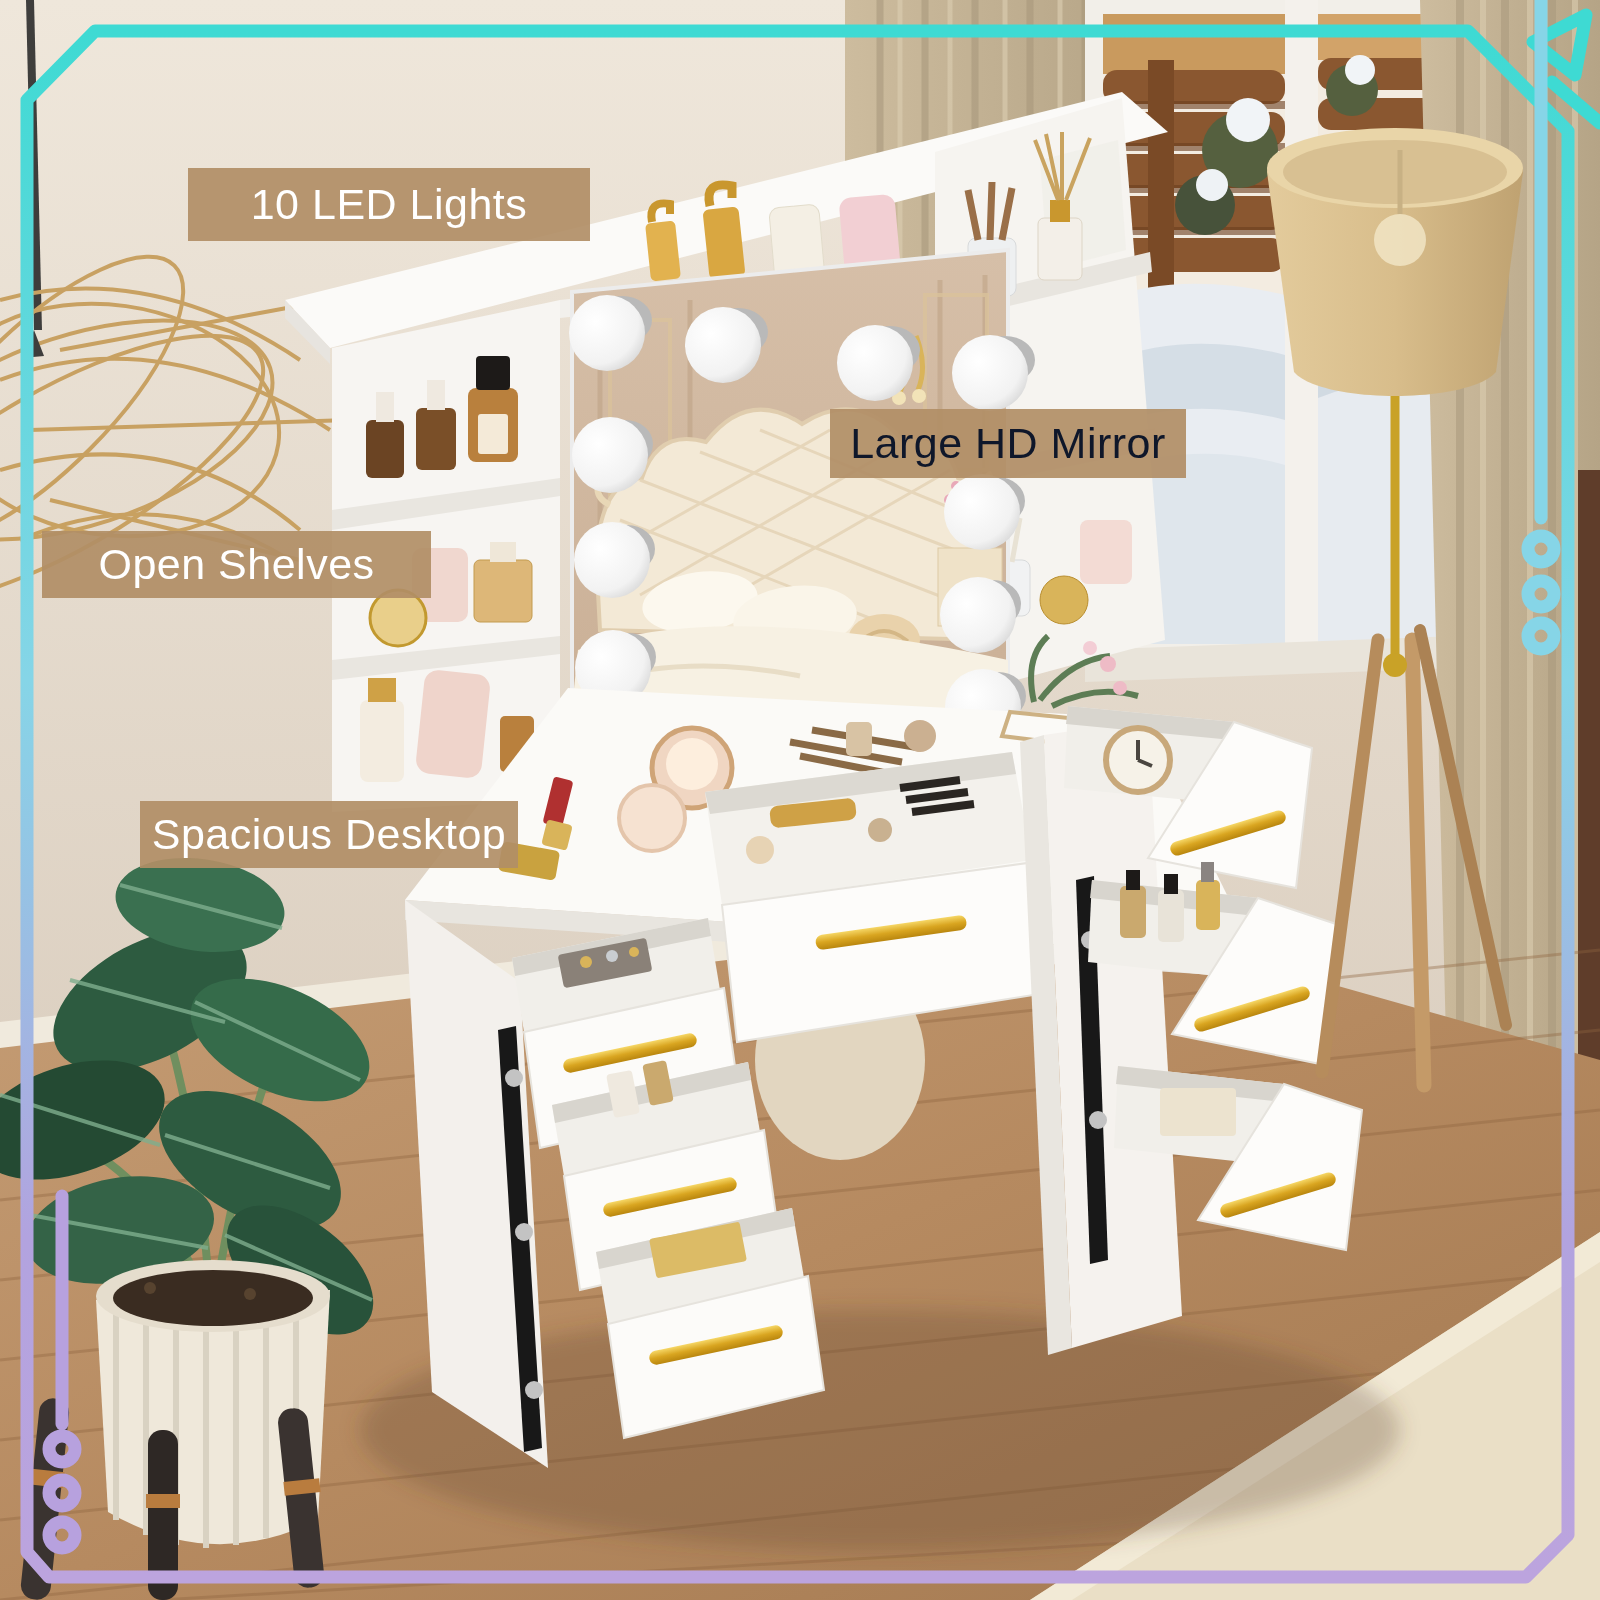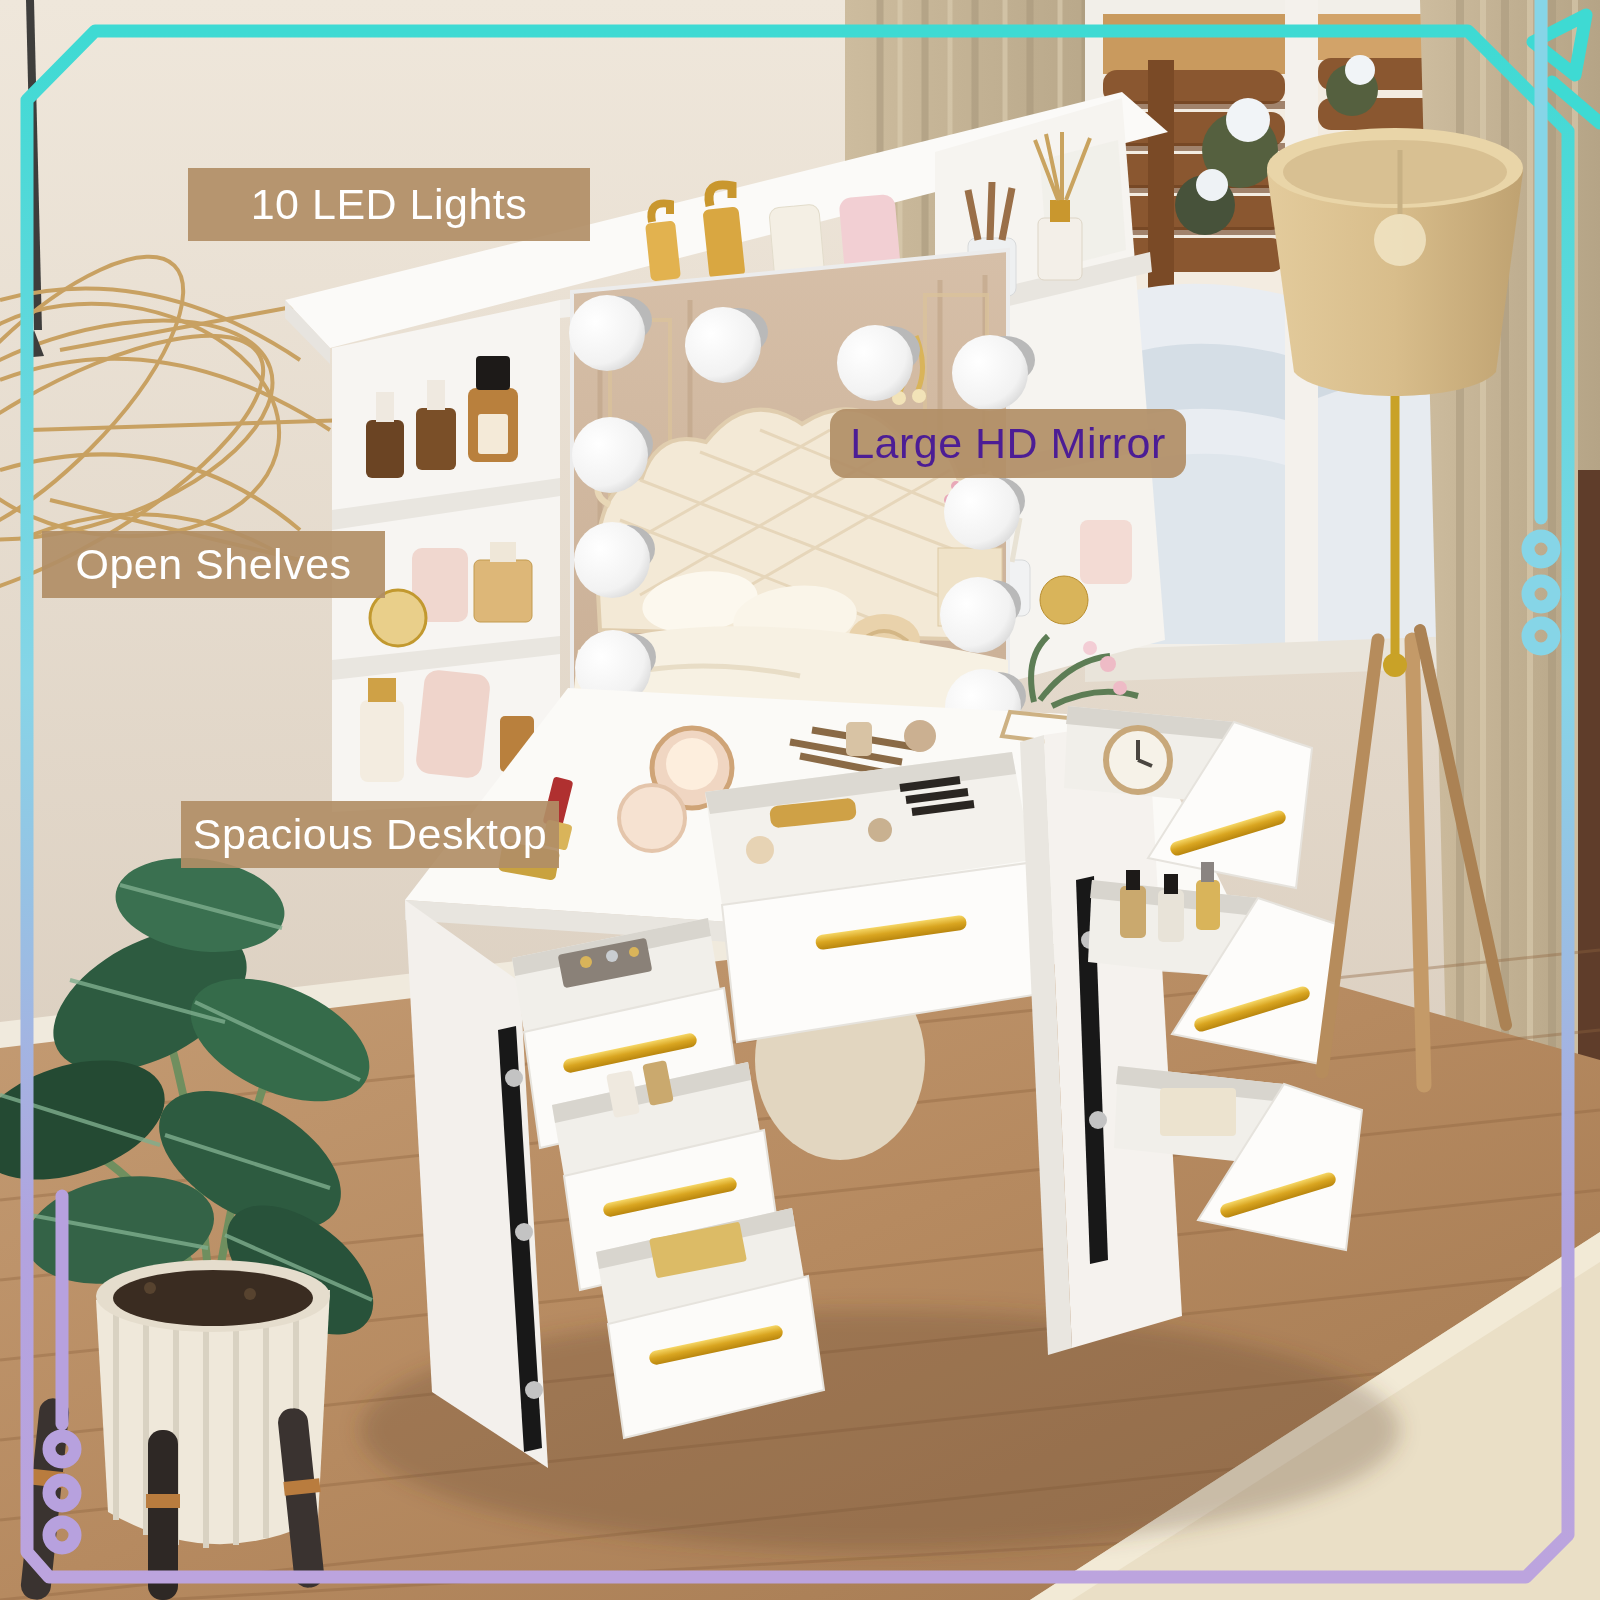--- a/index.html
+++ b/index.html
@@ -9,22 +9,22 @@
   }
   #scene,#frame-overlay{position:absolute;left:0;top:0;width:1600px;height:1600px;}
   #frame-overlay{pointer-events:none;}
   .feature-label{
     position:absolute;display:flex;align-items:center;justify-content:center;
     background:rgba(177,142,102,.92);color:#fff;font-size:43px;line-height:1;
     white-space:nowrap;letter-spacing:.5px;
   }
   .lbl-led    {left:188px;top:168px;width:402px;height:73px;}
   .lbl-mirror {left:830px;top:409px;width:356px;height:69px;}
-  .lbl-shelves{left:42px; top:531px;width:343px;height:67px;}
-  .lbl-desktop{left:140px;top:801px;width:378px;height:67px;margin-left:41px;}
+  .lbl-shelves{left:42px; top:531px;width:389px;height:67px;}
+  .lbl-desktop{left:140px;top:801px;width:378px;height:67px;}
   .lbl-drawers{left:656px;top:1185px;width:525px;height:67px;}
 </style>
 </head>
 <body>
 
 <div id="stage">
 
 <svg id="scene" viewBox="0 0 1600 1600">
   <defs>
     <linearGradient id="wallG" x1="0" y1="0" x2="0" y2="1">
@@ -468,21 +468,21 @@
       <rect x="148" y="1430" width="30" height="170" rx="14" fill="#2e2825"></rect>
       <rect x="286" y="1408" width="30" height="180" rx="14" fill="#3a3330" transform="rotate(-6 301 1498)"></rect>
       <rect x="24" y="1470" width="40" height="16" fill="#b97c3e" transform="rotate(6 44 1478)"></rect>
       <rect x="146" y="1494" width="34" height="14" fill="#b97c3e"></rect>
       <rect x="284" y="1480" width="36" height="14" fill="#b97c3e" transform="rotate(-6 302 1487)"></rect>
     </g>
   </g>
 </svg>
 
 <div class="feature-label lbl-led" style="color: rgb(255, 255, 255);">10 LED Lights</div>
-<div class="feature-label lbl-mirror" style="color: #4c1d95; border-radius: 16px;">Large HD Mirror</div>
+<div class="feature-label lbl-mirror" style="color: #0f172a;">Large HD Mirror</div>
 <div class="feature-label lbl-shelves" style="color: rgb(255, 255, 255);">Open Shelves</div>
 <div class="feature-label lbl-desktop" style="color: rgb(255, 255, 255);">Spacious Desktop</div>
 
 <svg id="frame-overlay" viewBox="0 0 1600 1600">
   <defs>
     <linearGradient id="frameG" x1="0" y1="0" x2="0" y2="1">
       <stop offset="0" stop-color="#3EDAD3"></stop>
       <stop offset="0.42" stop-color="#86D5E7"></stop>
       <stop offset="0.78" stop-color="#B2A3DF"></stop>
       <stop offset="1" stop-color="#BCA4DE"></stop>

